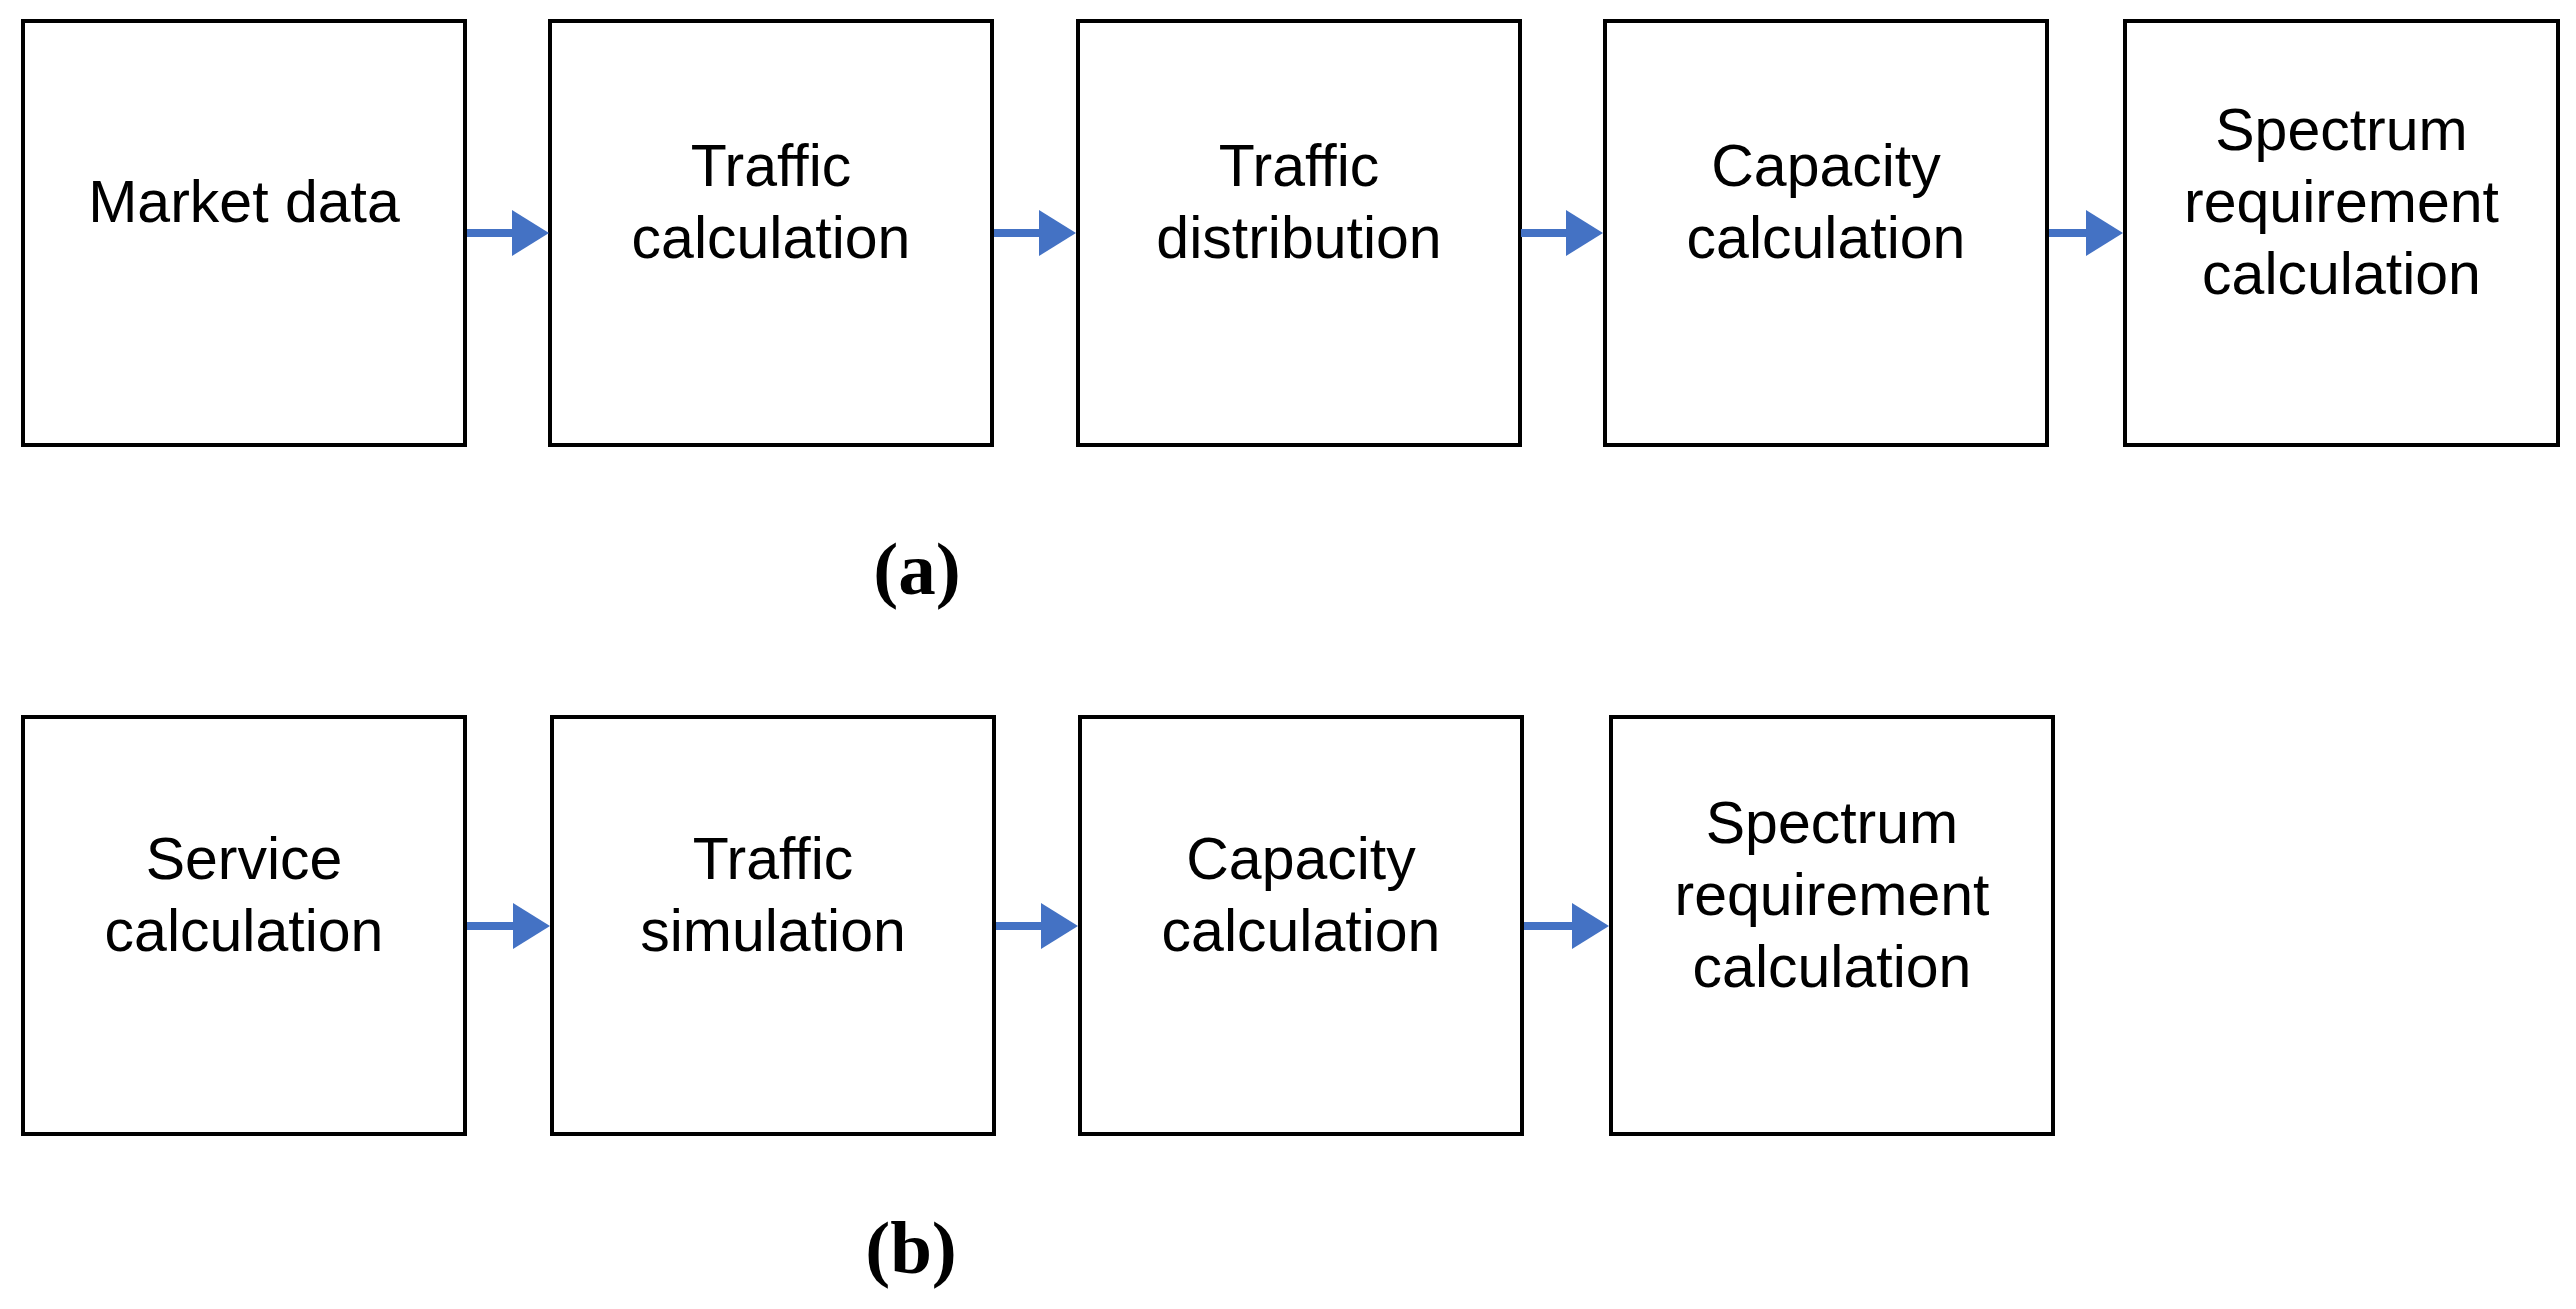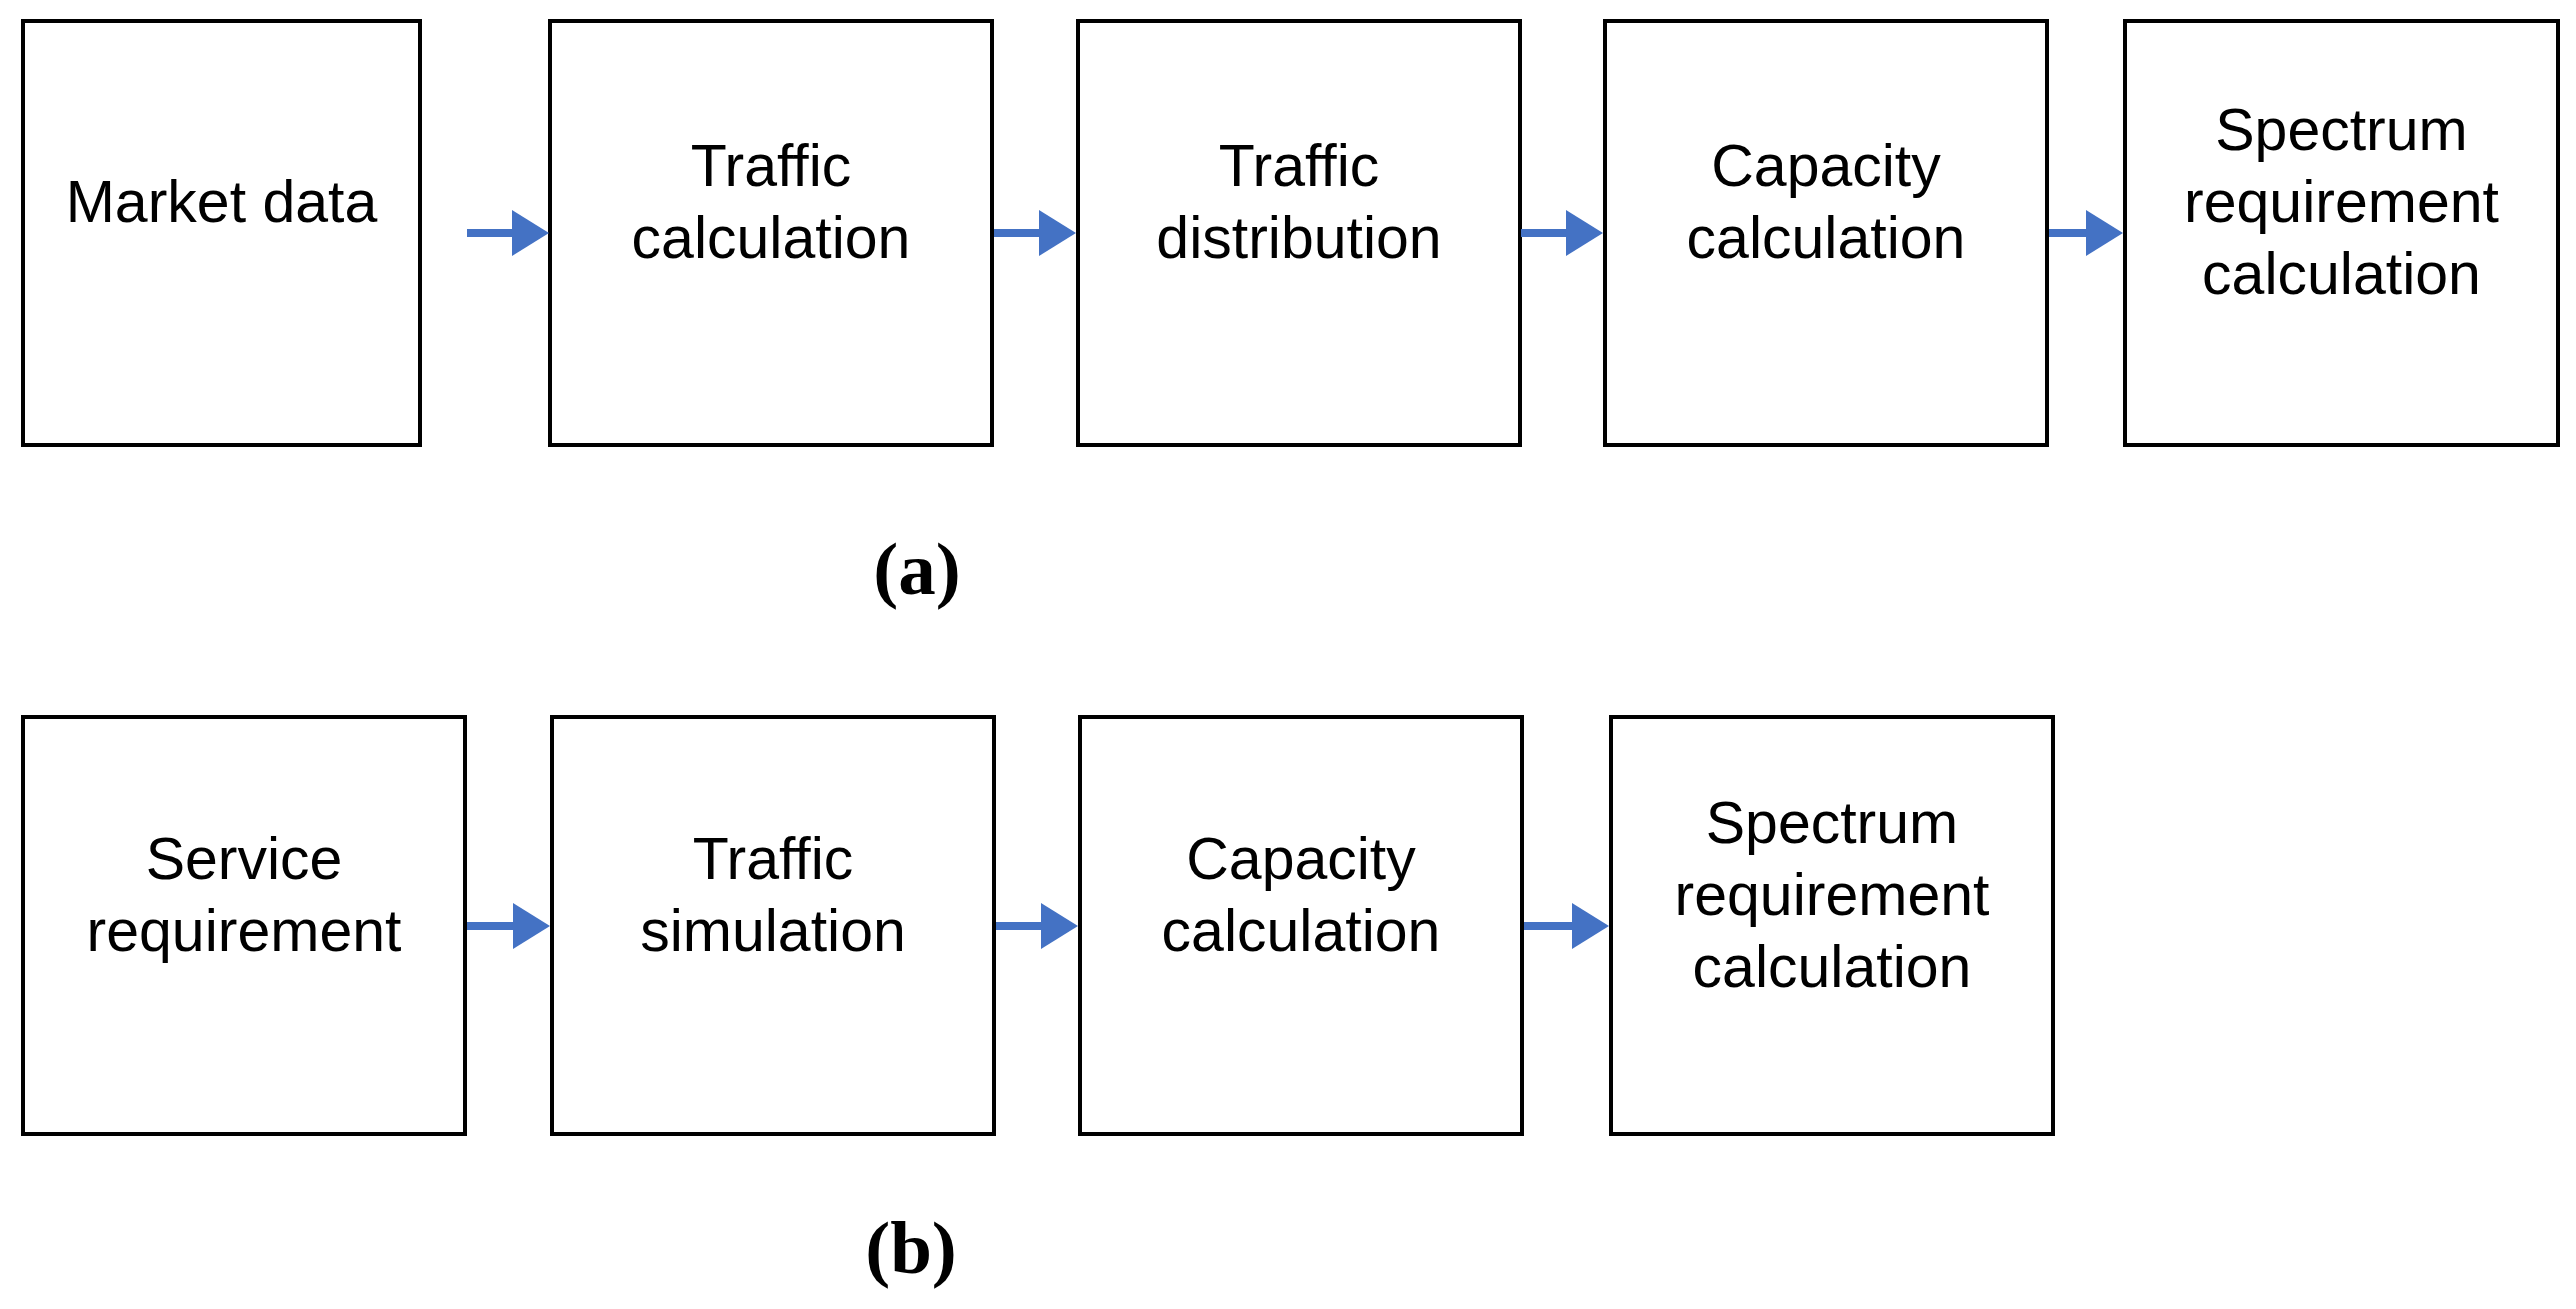--- a/index.html
+++ b/index.html
@@ -67,21 +67,21 @@
     font-weight: bold;
     font-size: 75px;
     color: #000000;
   }
 </style>
 </head>
 <body>
 
 <div id="canvas">
 
-  <div class="fbox" style="left: 21px; top: 18.7px; width: 401px; height: 428px; border-color: rgb(0, 0, 0);">
+  <div class="fbox" style="left: 21px; top: 18.7px; width: 446px; height: 428px; border-color: rgb(0, 0, 0);">
     <span class="fbox-label">Market data</span>
   </div>
   <div class="fbox" style="left: 548px; top: 18.7px; width: 446px; height: 428px; border-color: rgb(0, 0, 0);">
     <span class="fbox-label">Traffic
 calculation</span>
   </div>
   <div class="fbox" style="left: 1076px; top: 18.7px; width: 446px; height: 428px; border-color: rgb(0, 0, 0);">
     <span class="fbox-label">Traffic
 distribution</span>
   </div>
@@ -109,21 +109,21 @@
   </div>
   <div class="arrow" style="left:2049px; top:207px; width:74px;">
     <div class="shaft" style="background: rgb(68, 114, 196);"></div>
     <div class="head" style="border-left-color: rgb(68, 114, 196);"></div>
   </div>
 
   <div class="row-label" style="left:747px; top:518px;">(a)</div>
 
   <div class="fbox" style="left: 21px; top: 715px; width: 446px; height: 421px; border-color: rgb(0, 0, 0);">
     <span class="fbox-label">Service
-requirement</span>
+calculation</span>
   </div>
   <div class="fbox" style="left: 550px; top: 715px; width: 446px; height: 421px; border-color: rgb(0, 0, 0);">
     <span class="fbox-label">Traffic
 simulation</span>
   </div>
   <div class="fbox" style="left: 1078px; top: 715px; width: 446px; height: 421px; border-color: rgb(0, 0, 0);">
     <span class="fbox-label">Capacity
 calculation</span>
   </div>
   <div class="fbox" style="left: 1609px; top: 715px; width: 446px; height: 421px; border-color: rgb(0, 0, 0);">

